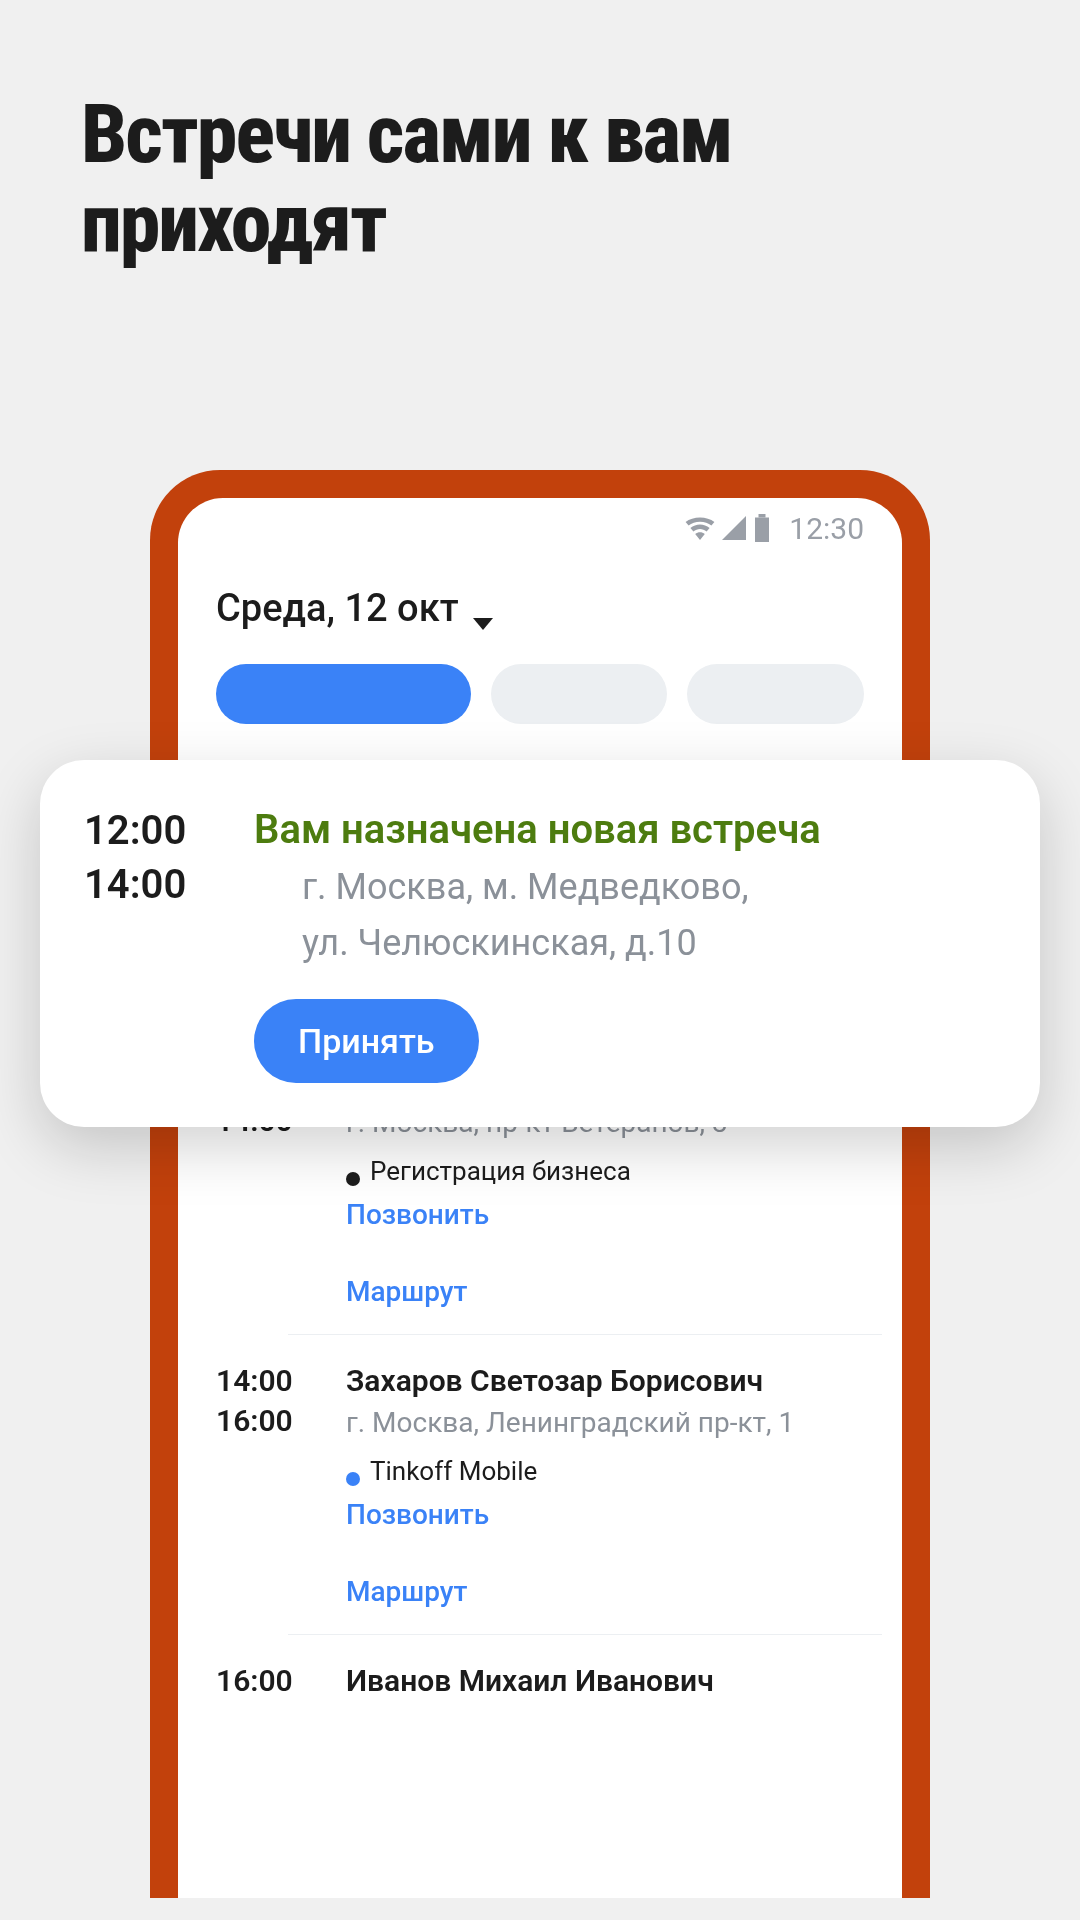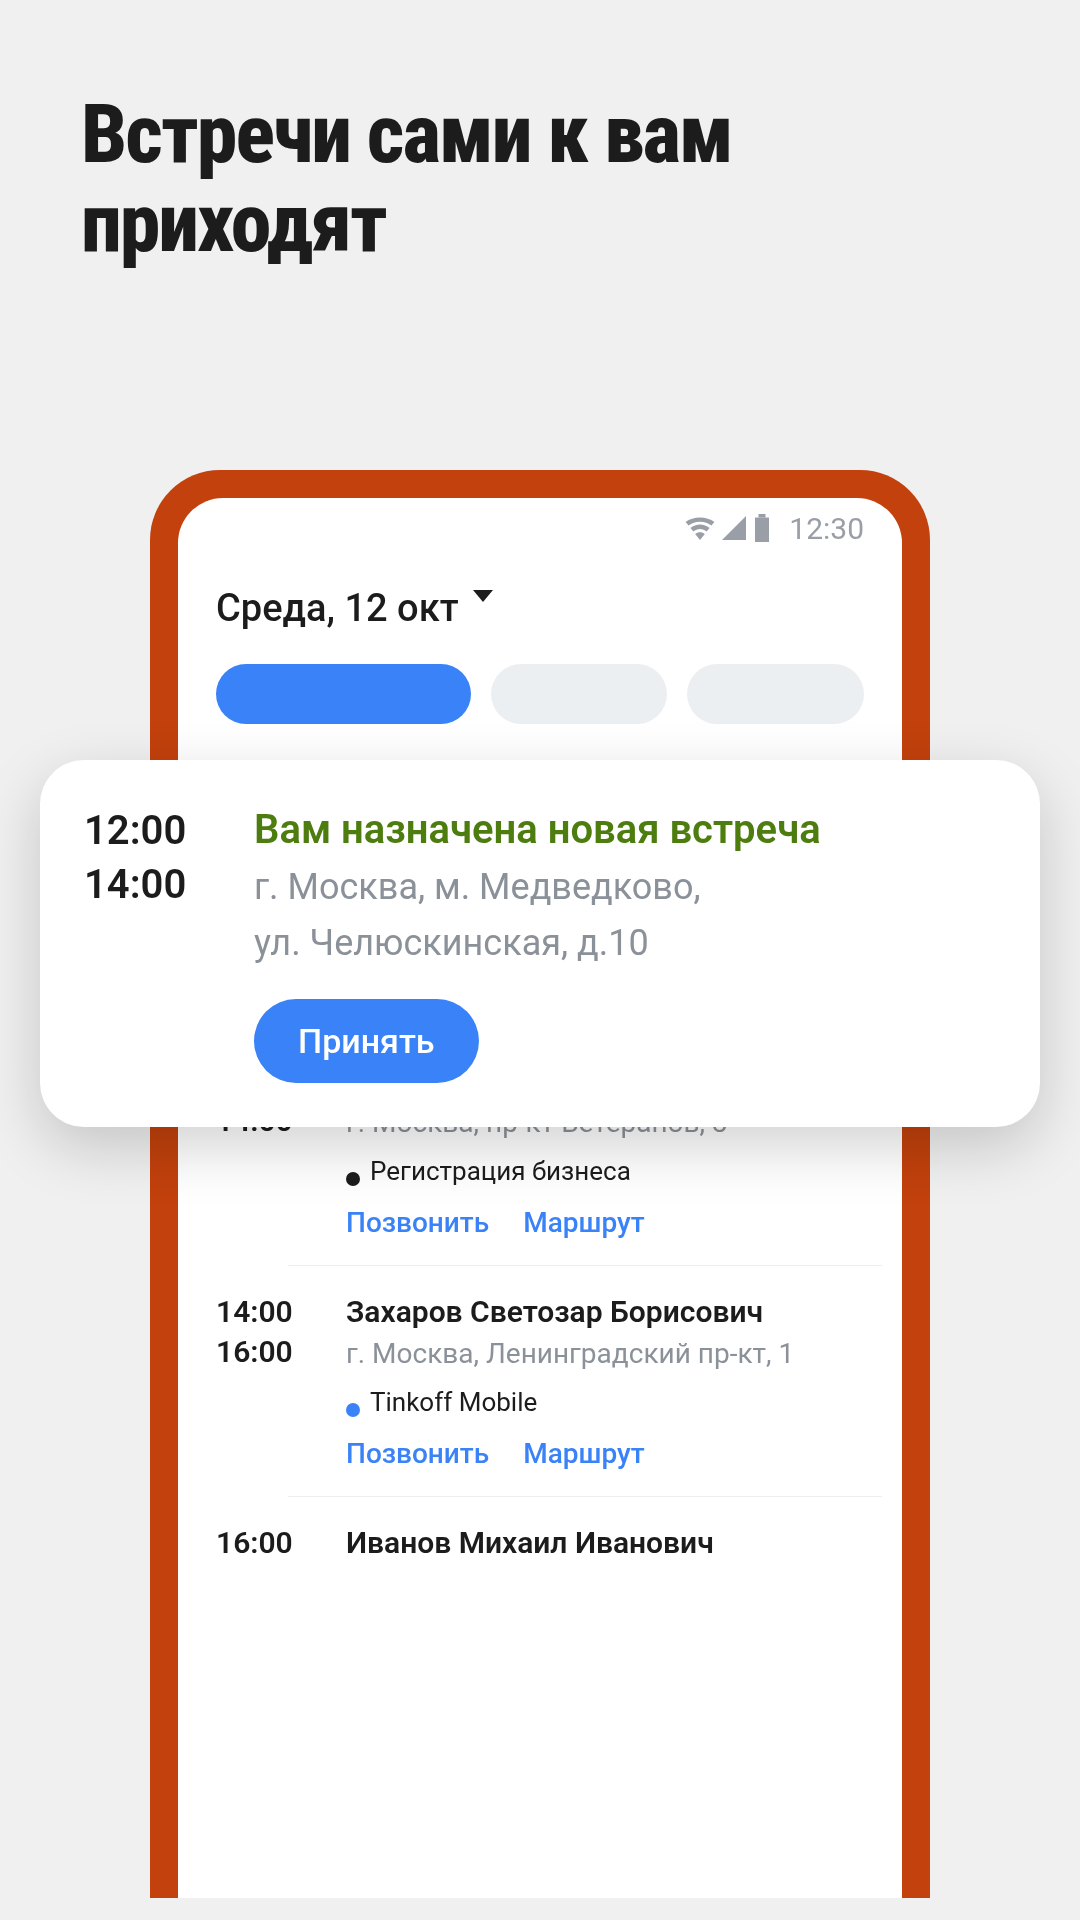--- a/index.html
+++ b/index.html
@@ -53,21 +53,21 @@
     padding: 0 38px;
     gap: 10px;
     color: #9a9fa7;
     font-size: 30px;
   }
   .status-icons { display: flex; align-items: center; gap: 6px; }
   .status-time { margin-left: 8px; }
 
   .date-header {
     display: flex;
-    align-items: flex-start;
+    align-items: flex-end;
     gap: 14px;
     padding: 28px 38px 34px 38px;
     font-size: 38px;
     font-weight: 500;
     color: #1c1c1c;
   }
   .caret-down {
     width: 0; height: 0;
     border-left: 10px solid transparent;
     border-right: 10px solid transparent;
@@ -131,22 +131,23 @@
     gap: 10px;
     font-size: 26px;
     color: #1c1c1c;
     margin-top: 14px;
   }
   .dot { width: 14px; height: 14px; border-radius: 50%; flex-shrink: 0; }
   .dot.black { background: #1c1c1c; }
   .dot.blue { background: #3a82f7; }
   .m-actions {
     display: flex;
-    gap: 34px;
-    margin-top: 20px;
+    gap: 44px;
+    margin-top: 12px;
+    flex-direction: column;
   }
   .m-action {
     font-size: 28px;
     color: #3a82f7;
     font-weight: 500;
   }
 
   .overlay-card {
     position: absolute;
     left: 40px;
@@ -173,20 +174,21 @@
     font-size: 40px;
     font-weight: 600;
     color: #4d7c0f;
     line-height: 1.3;
   }
   .overlay-card .o-addr {
     font-size: 36px;
     color: #8b9199;
     line-height: 1.4;
     margin-top: 6px;
+    margin-left: 48px;
   }
   .accept-btn {
     display: inline-block;
     background: #3a82f7;
     color: #fff;
     font-size: 34px;
     font-weight: 500;
     padding: 22px 44px;
     border-radius: 42px;
     margin-top: 30px;

